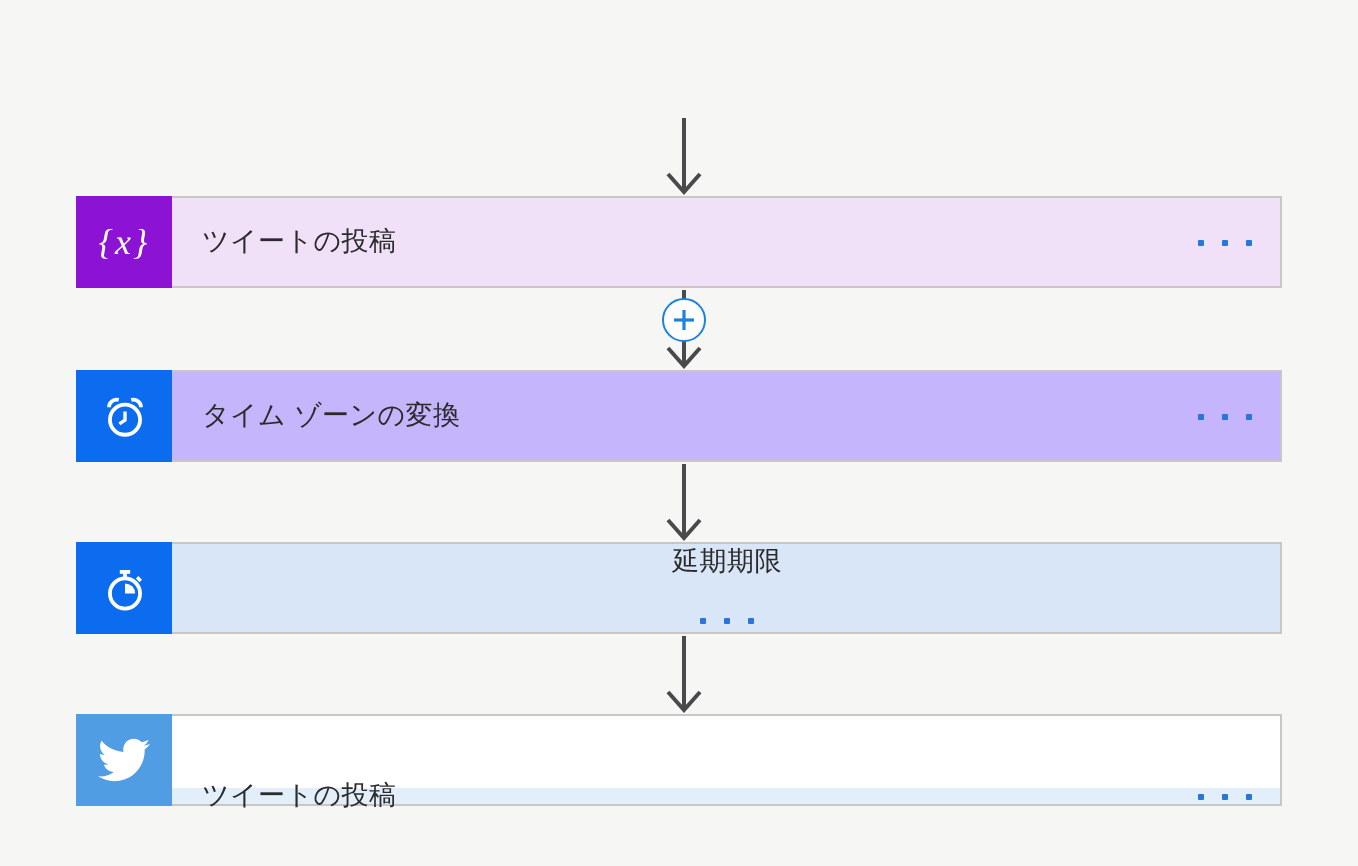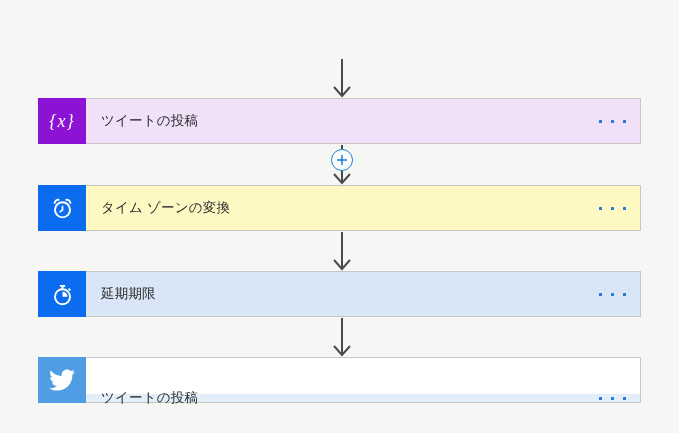--- a/index.html
+++ b/index.html
@@ -97,21 +97,21 @@
 
   <div class="card" style="top:185px">
     <div class="icon-box" style="background-color: rgb(12, 108, 240);">
       <svg width="27" height="27" viewBox="0 0 24 24">
         <circle cx="12" cy="13.2" r="6.7" fill="none" stroke="#ffffff" stroke-width="1.7"></circle>
         <path d="M12 9.6 L12 13.4 L9.5 15.1" fill="none" stroke="#ffffff" stroke-width="1.5"></path>
         <path d="M4.9 7.7 A3.4 3.4 0 0 1 9.2 4.4" fill="none" stroke="#ffffff" stroke-width="1.7"></path>
         <path d="M19.1 7.7 A3.4 3.4 0 0 0 14.8 4.4" fill="none" stroke="#ffffff" stroke-width="1.7"></path>
       </svg>
     </div>
-    <div class="card-body" style="background-color: #fef9c3; text-align: center;">
+    <div class="card-body" style="background-color: #c4b5fd; text-align: center;">
       <span class="card-label">タイム ゾーンの変換</span>
       <span class="dots">
           <i class="dot"></i>
           <i class="dot"></i>
           <i class="dot"></i>
         </span>
     </div>
   </div>
 
   <div class="connector" style="top:232px">
@@ -124,21 +124,21 @@
   <div class="card" style="top:271px">
     <div class="icon-box" style="background-color: rgb(12, 108, 240);">
       <svg width="27" height="27" viewBox="0 0 24 24">
         <circle cx="12" cy="14" r="6.7" fill="none" stroke="#ffffff" stroke-width="1.7"></circle>
         <path d="M12 14 L12 9.5 A4.5 4.5 0 0 1 16.5 14 Z" fill="#ffffff"></path>
         <line x1="9.7" y1="4.4" x2="14.3" y2="4.4" stroke="#ffffff" stroke-width="1.7"></line>
         <line x1="12" y1="4.4" x2="12" y2="7.2" stroke="#ffffff" stroke-width="1.7"></line>
         <line x1="17.4" y1="6.8" x2="19" y2="8.4" stroke="#ffffff" stroke-width="1.6"></line>
       </svg>
     </div>
-    <div class="card-body" style="background-color: rgb(217, 230, 248);">
+    <div class="card-body" style="background-color: rgb(217, 230, 248); flex-direction: column;">
       <span class="card-label">延期期限</span>
       <span class="dots">
           <i class="dot"></i>
           <i class="dot"></i>
           <i class="dot"></i>
         </span>
     </div>
   </div>
 
   <div class="connector" style="top:318px">

